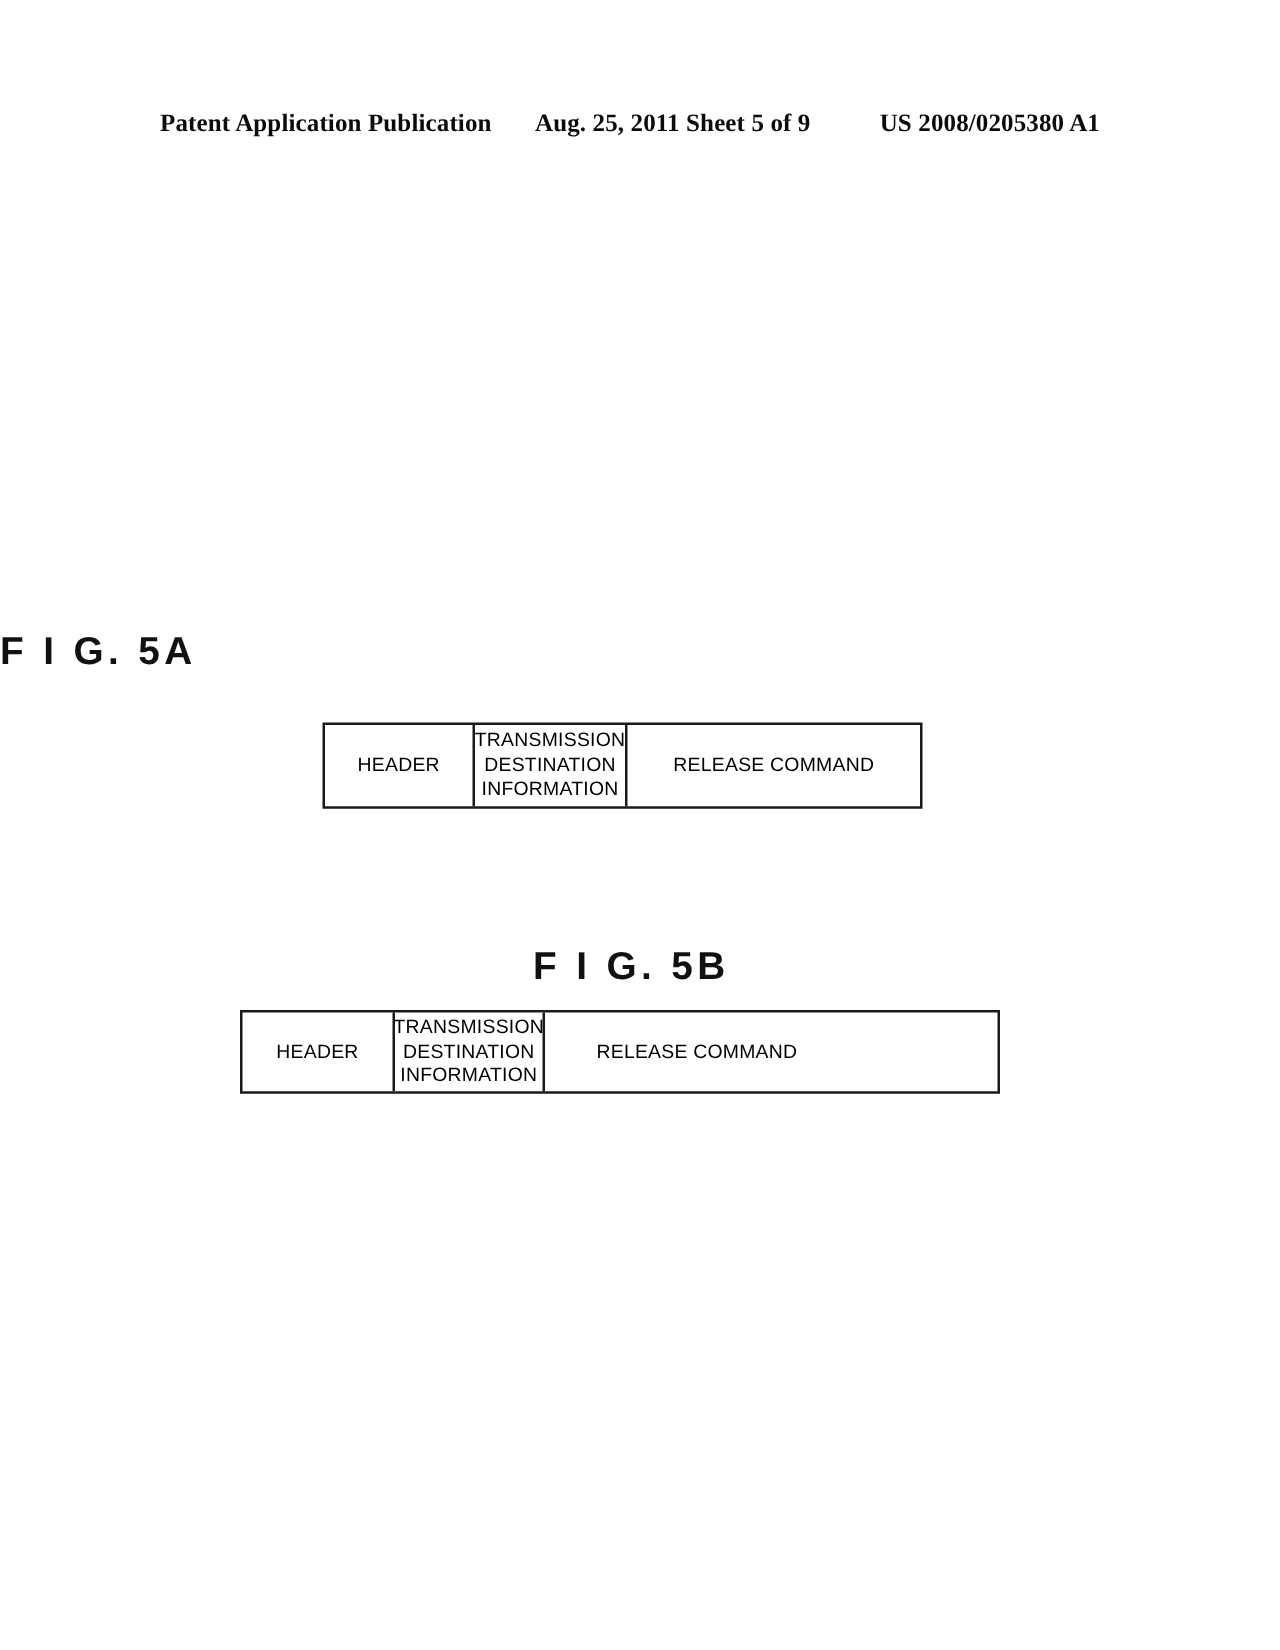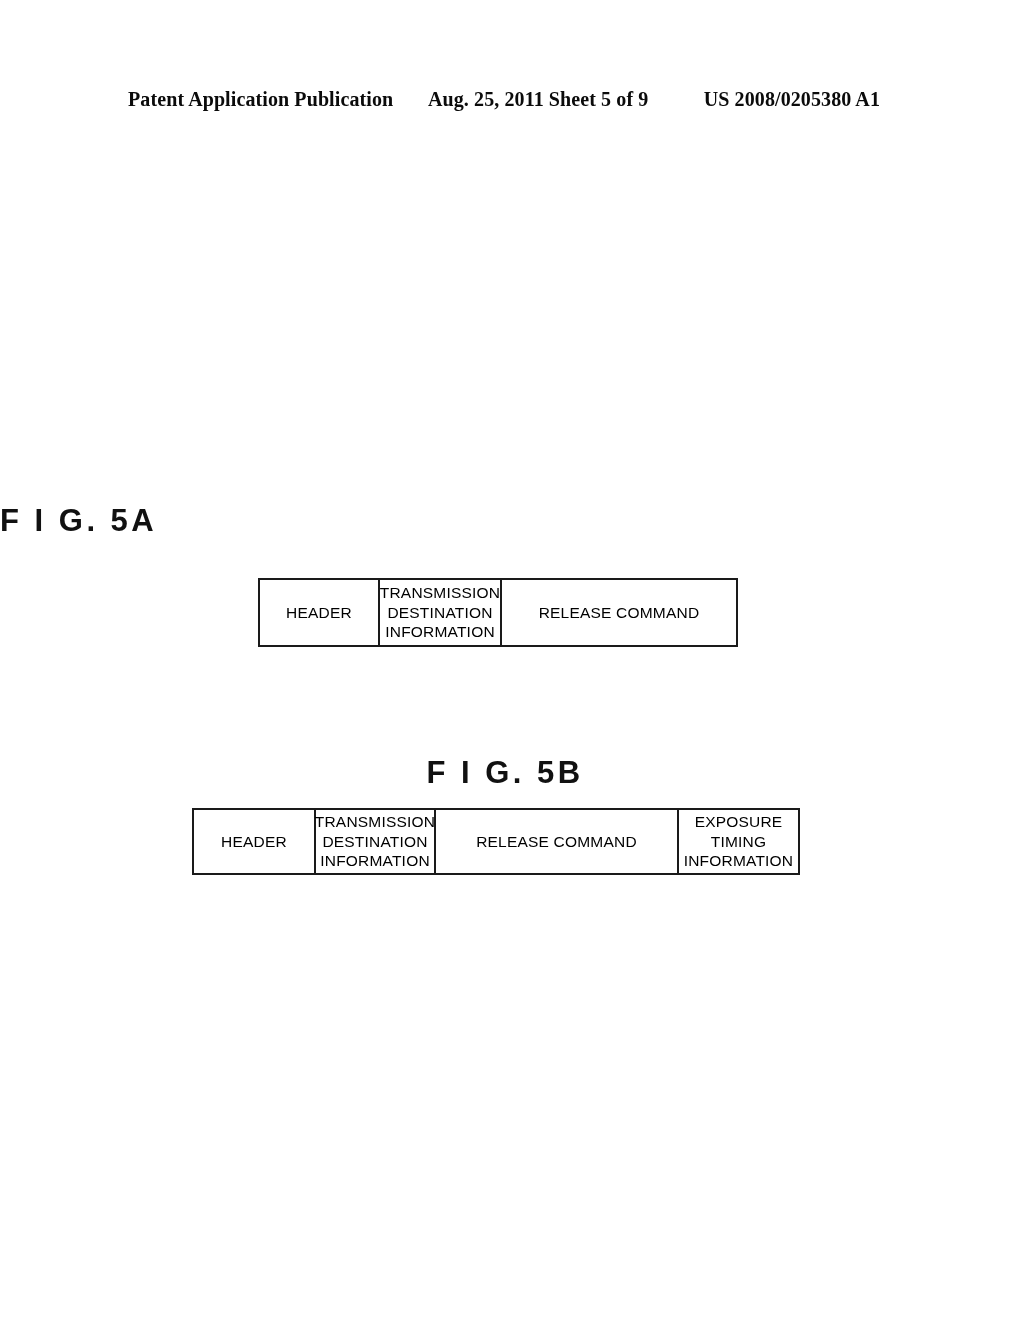--- a/index.html
+++ b/index.html
@@ -133,14 +133,13 @@
   <div class="cell c1">TRANSMISSION DESTINATION INFORMATION</div>
   <div class="cell c2">RELEASE COMMAND</div>
 </div>
 
 <div class="fig-title" id="fig-5b-title">F I G.  5B</div>
 
 <div class="packet" id="packet-5b">
   <div class="cell c0">HEADER</div>
   <div class="cell c1">TRANSMISSION DESTINATION INFORMATION</div>
   <div class="cell c2">RELEASE COMMAND</div>
-  <div class="cell c3">EXPOSURE TIMING INFORMATION</div>
 </div>
 
 </body></html>

